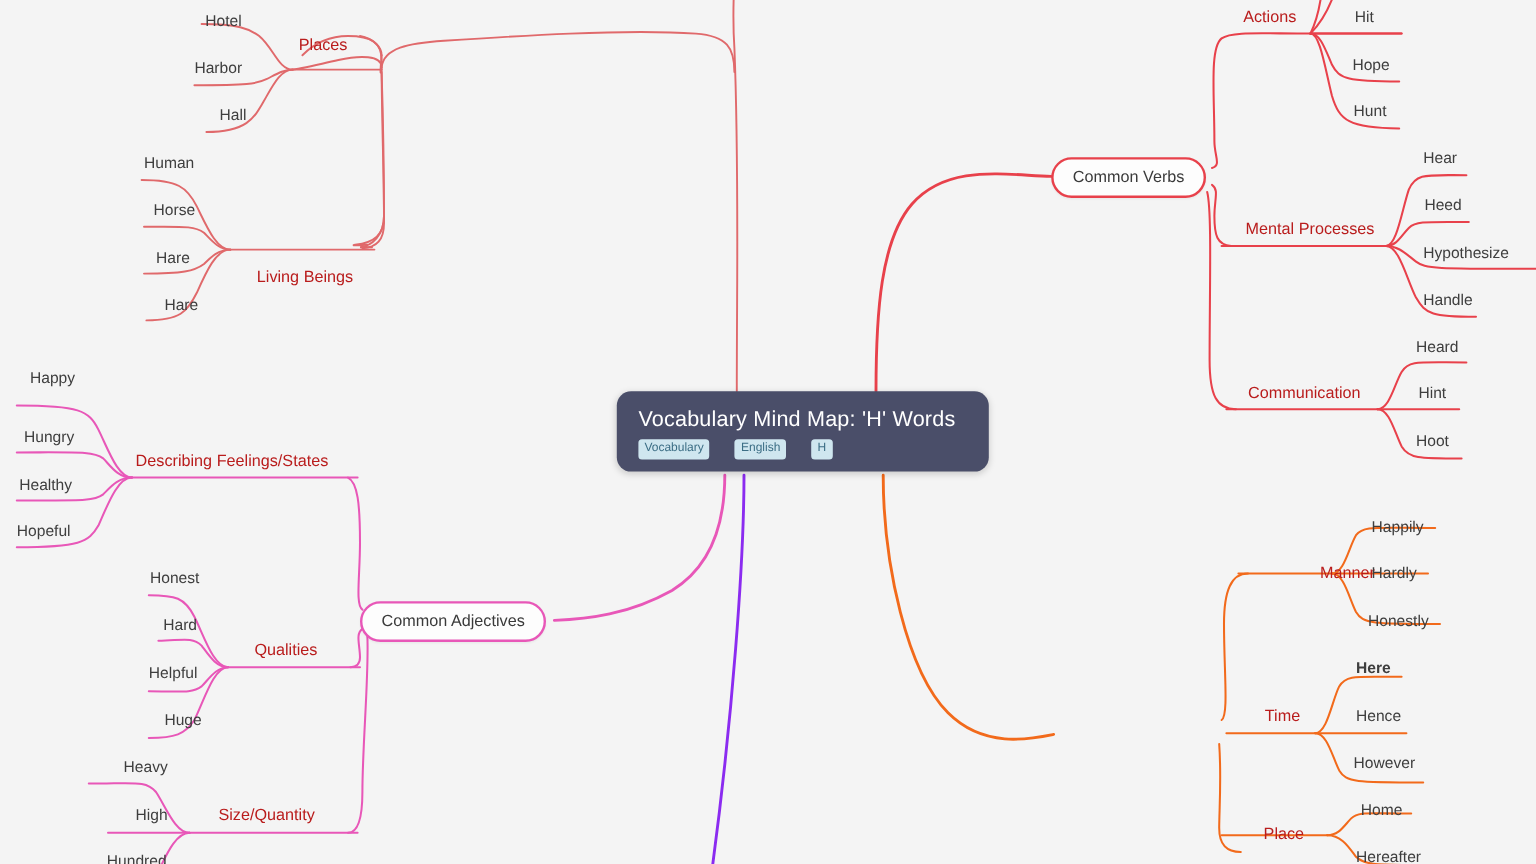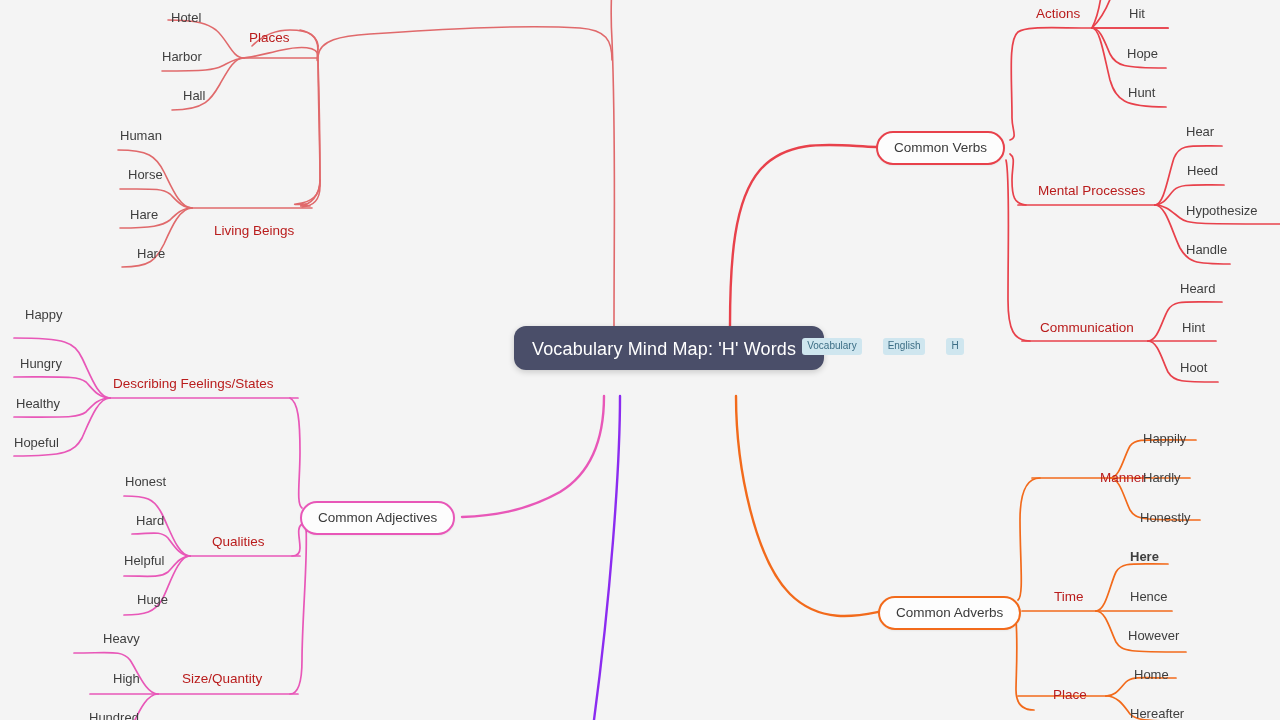--- a/index.html
+++ b/index.html
@@ -14,21 +14,21 @@
   #mindmap-root{position:absolute;inset:0;width:1280px;height:720px;}
   svg#edges{position:absolute;left:0;top:0;width:1280px;height:720px;pointer-events:none;}
 
   
   .central-node{
     position:absolute;
     background:#4a4e69;
     border-radius:12px;
     padding:12px 18px 10px 18px;
     box-shadow:0 2px 6px rgba(0,0,0,.18);
-    display:flex;flex-direction:row;gap:6px;align-items:flex-start;
+    display:flex;flex-direction:column;gap:6px;align-items:flex-start;
     z-index:20;
   }
   .central-title{
     color:#ffffff;font-size:18px;line-height:22px;font-weight:400;
     white-space:nowrap;letter-spacing:.15px;
   }
   .tag-row{display:flex;gap:21px;align-items:center;}
   .tag{
     background:#cfe6ef;color:#3c6e85;
     font-size:10px;line-height:12px;
@@ -220,21 +220,20 @@
       <span class="tag">Vocabulary</span>
       <span class="tag">English</span>
       <span class="tag">H</span>
     </div>
   </div>
 
   <div class="pill" style="left:876px; top:131px; border-color:#e8414b;">Common Verbs</div>
 
   <div class="pill" style="left:300px; top:501px; border-color:#e857b8;">Common Adjectives</div>
 
-  <div class="pill" style="left:878px; top:596px; border-color:#f26a1b;">Common Adverbs</div>
 
   <div class="label sub" style="left:249px; top:30px;">Places</div>
   <div class="label leaf" style="left:171px; top:10px;">Hotel</div>
   <div class="label leaf" style="left:162px; top:49px;">Harbor</div>
   <div class="label leaf" style="left:183px; top:88px;">Hall</div>
 
   <div class="label sub" style="left:214px; top:187px;margin-top:36px;">Living Beings</div>
   <div class="label leaf" style="left:120px; top:128px;">Human</div>
   <div class="label leaf" style="left:128px; top:167px;">Horse</div>
   <div class="label leaf" style="left:130px; top:207px;">Hare</div>

